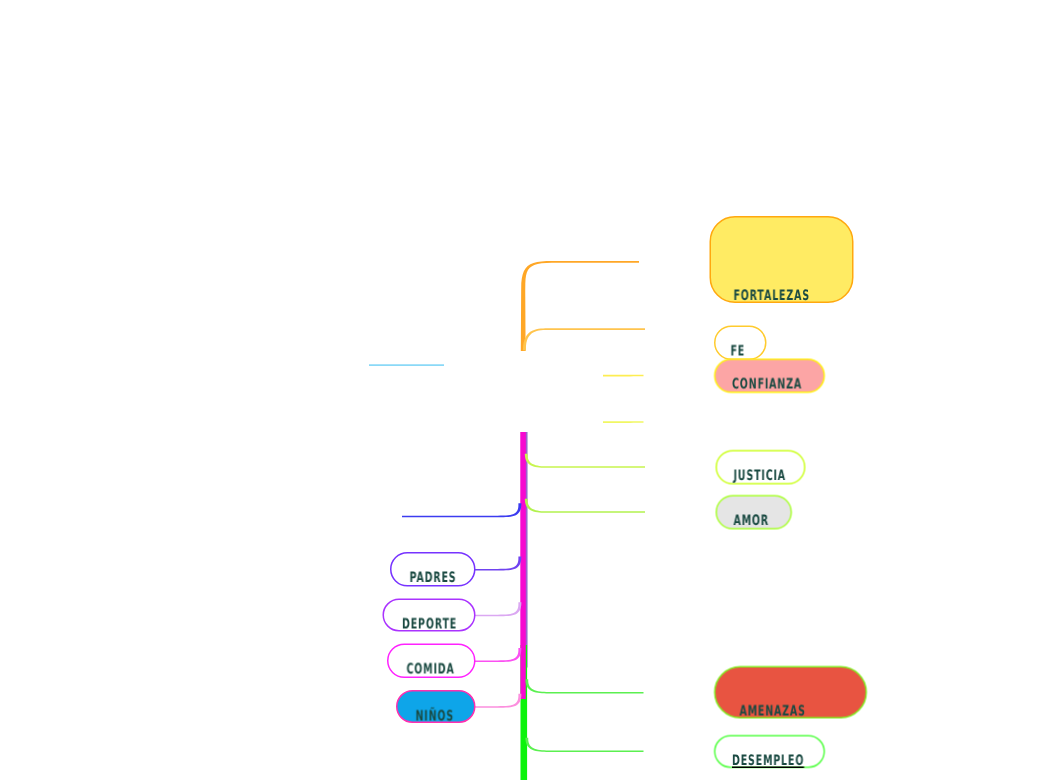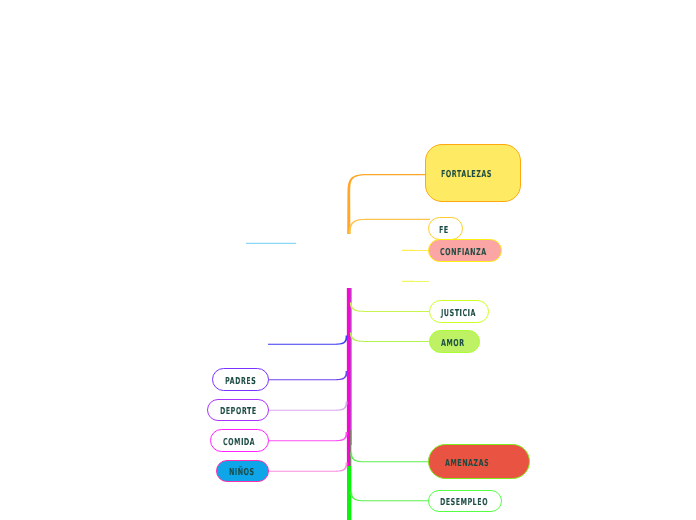--- a/index.html
+++ b/index.html
@@ -3,22 +3,22 @@
 <meta charset="utf-8">
 <title>Mind Map</title>
 <style>
   html,body{margin:0;padding:0;}
   body{width:696px;height:520px;background:#ffffff;overflow:hidden;
        font-family:"DejaVu Sans","Liberation Sans",sans-serif;
        -webkit-font-smoothing:antialiased;text-rendering:geometricPrecision;}
   .node .lbl{will-change:transform;}
   #canvas{position:relative;width:696px;height:520px;}
   svg.links{position:absolute;left:0;top:0;width:696px;height:520px;}
-  .node{position:absolute;box-sizing:border-box;display:flex;align-items:center;
-        justify-content:flex-start;}
+  .node{position:absolute;box-sizing:border-box;display:flex;align-items:flex-end;
+        justify-content:flex-start;margin-left:48px;}
   .node .lbl{font-family:"DejaVu Sans","Liberation Sans",sans-serif;
              font-weight:bold;color:#1a4a42;font-size:9.6px;letter-spacing:0.8px;
              line-height:11.5px;white-space:nowrap;position:relative;top:2px;
              transform:scaleX(0.662);transform-origin:left center;
              display:block;width:154%;}
   
   #n-hermanos .lbl{white-space:pre;line-height:12px;}
   #n-center{left:294px;top:233px;width:108px;height:55px;
             border:1.5px solid #2484c6;border-radius:21px;background:#fafdfe;
             justify-content:center;}
@@ -65,21 +65,21 @@
 
   <div class="node" id="n-confianza" style="left:427.5px;top:239px;width:74.5px;height:22.5px;border:1.5px solid #fff014;border-radius:11.5px;background:#fca5a5;padding-left:11.9px;">
     <span class="lbl">CONFIANZA</span>
   </div>
 
 
   <div class="node" id="n-justicia" style="left:428.5px;top:300px;width:60px;height:22.5px;border:1.5px solid #ccff22;border-radius:11.5px;background:#fff;padding-left:11.9px;">
     <span class="lbl">JUSTICIA</span>
   </div>
 
-  <div class="node" id="n-amor" style="left:428.5px;top:330px;width:51px;height:22.5px;border:1.5px solid #aaff33;border-radius:11.5px;background:#bef264;padding-left:11.9px;">
+  <div class="node" id="n-amor" style="left:428.5px;top:330px;width:51px;height:22.5px;border:1.5px solid #aaff33;border-radius:11.5px;background:#e5e5e5;padding-left:11.9px;">
     <span class="lbl">AMOR</span>
   </div>
 
 
   <div class="node" id="n-padres" style="left:211.5px;top:368px;width:57px;height:22.5px;border:1.5px solid #7733ff;border-radius:11.5px;background:#fff;padding-left:12.5px;">
     <span class="lbl">PADRES</span>
   </div>
 
   <div class="node" id="n-deporte" style="left:206.5px;top:398.5px;width:62px;height:22.5px;border:1.5px solid #aa33ff;border-radius:11.5px;background:#fff;padding-left:12.5px;">
     <span class="lbl">DEPORTE</span>
@@ -90,18 +90,18 @@
   </div>
 
   <div class="node" id="n-ninos" style="left:215.5px;top:459.5px;width:53px;height:22.5px;border:1.5px solid #ff2eb0;border-radius:11.5px;background:#0ea5e9;padding-left:12.5px;">
     <span class="lbl">NIÑOS</span>
   </div>
 
   <div class="node" id="n-amenazas" style="left:428px;top:443.5px;width:102px;height:35.5px;border:1.5px solid #80ec1e;border-radius:17.75px;background:#e85441;padding-left:16px;">
     <span class="lbl">AMENAZAS</span>
   </div>
 
-  <div class="node" id="n-desempleo" style="left:427.5px;top:489.5px;width:74.5px;height:22.5px;border:1.5px solid #55ff44;border-radius:11.5px;background:#fff;padding-left:11.9px;">
+  <div class="node" id="n-desempleo" style="left:427.5px;top:489.5px;width:74.5px;height:22.5px;border:1.5px solid #55ff44;border-radius:11.5px;background:#fff;padding-left:11.9px;text-decoration:underline;">
     <span class="lbl">DESEMPLEO</span>
   </div>
 
 
 </div>
 
 </body></html>

